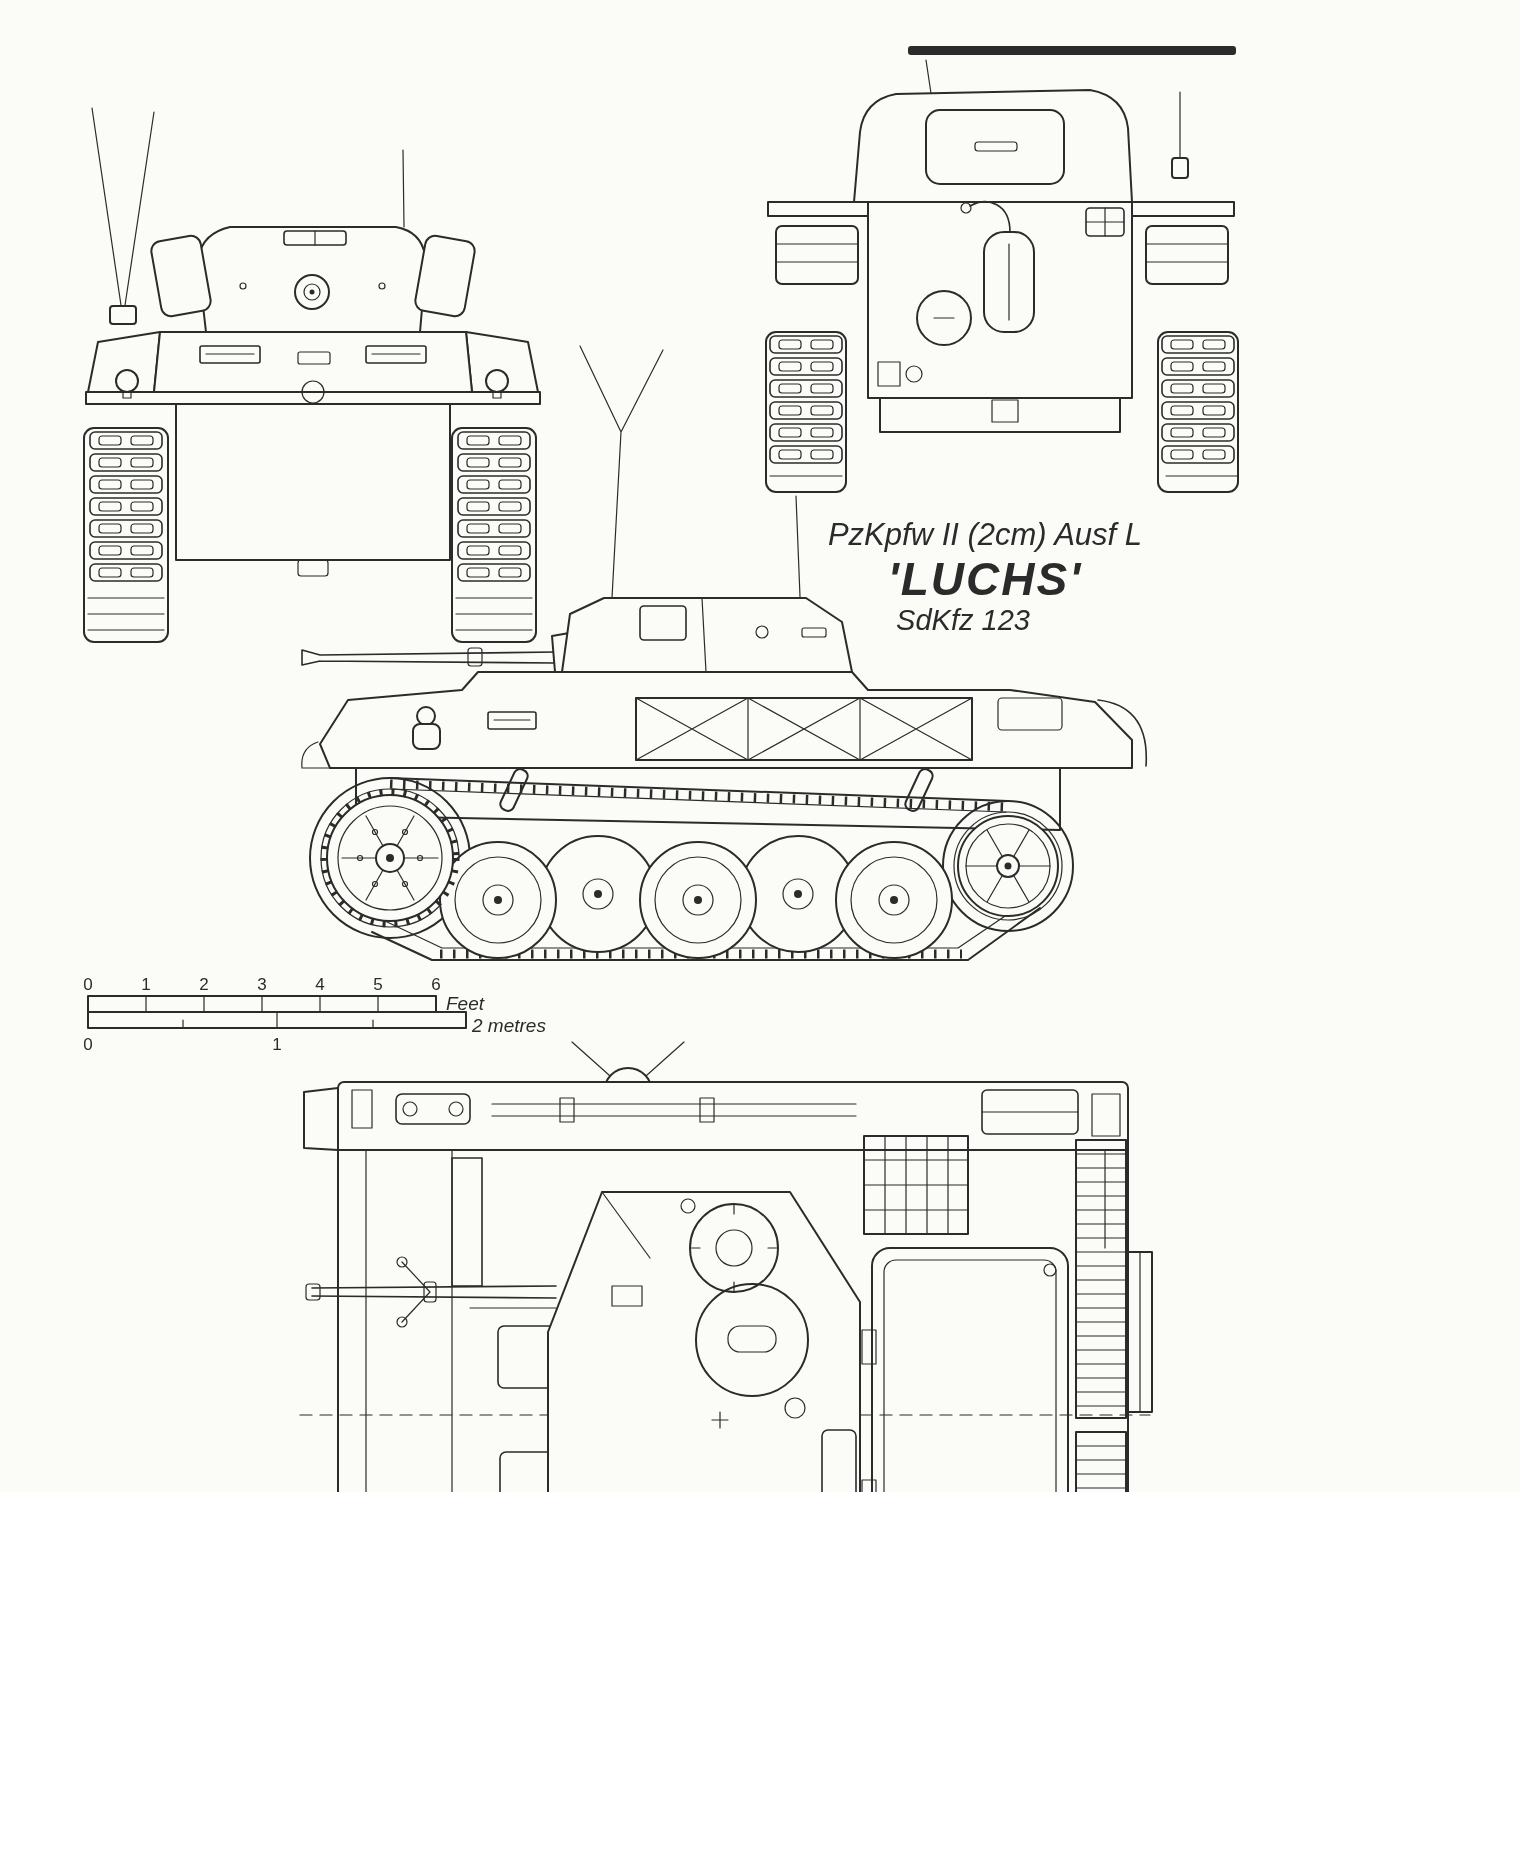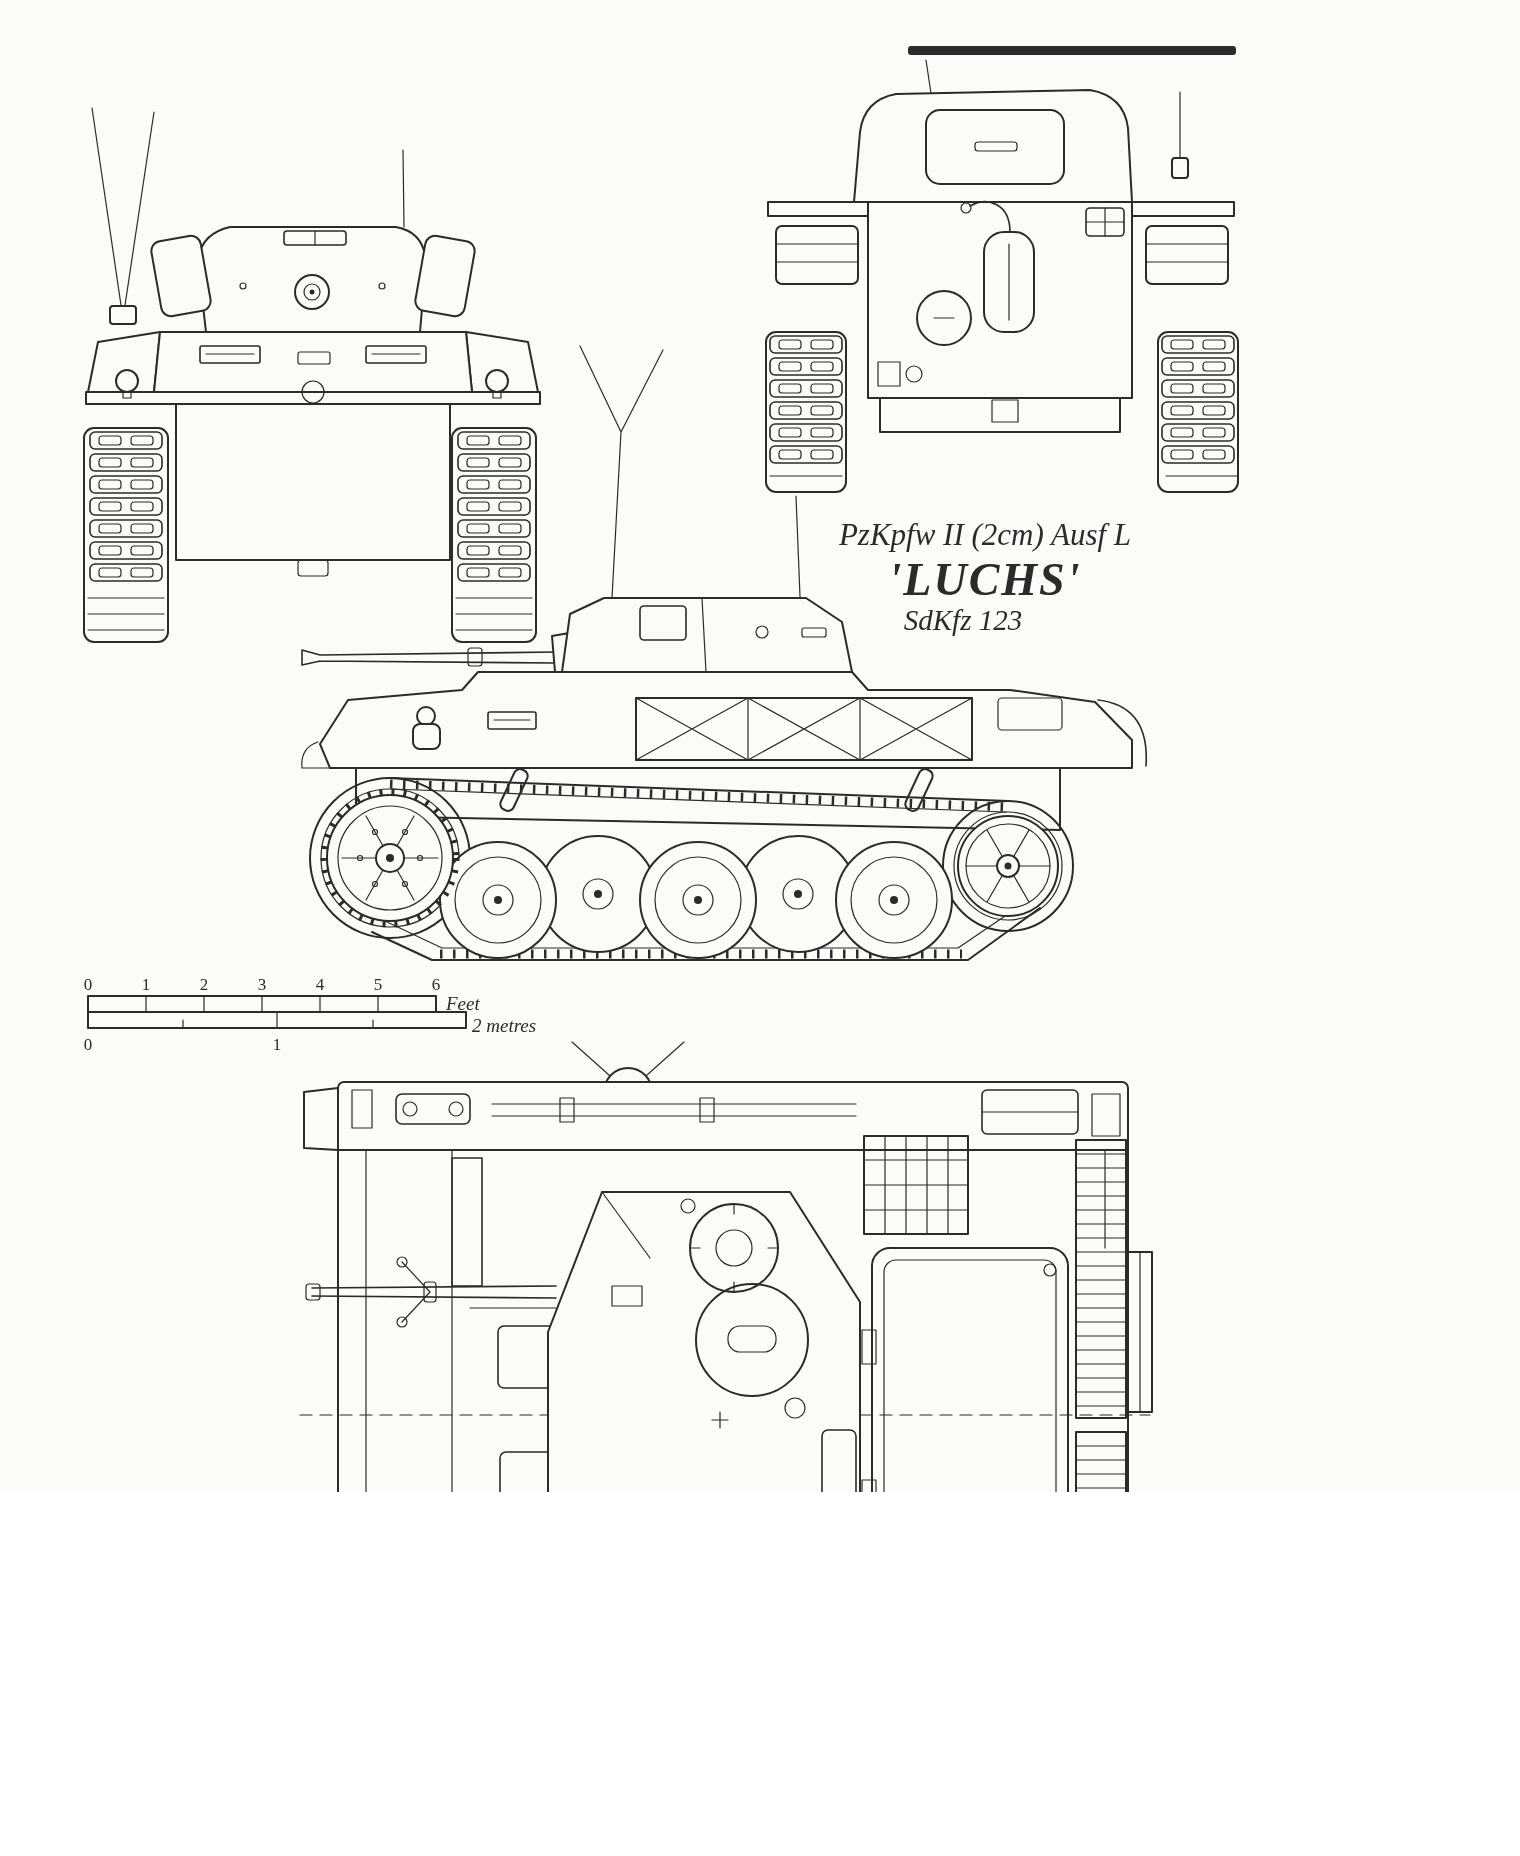--- a/index.html
+++ b/index.html
@@ -1,18 +1,18 @@
 <!DOCTYPE html>
 <html><head>
 <meta charset="utf-8">
 <style>
   :root{ --ink:#2b2b2b; --paper:#fbfbf7; }
   html,body{margin:0;padding:0;background:#ffffff;}
   .page{position:relative;width:1520px;height:1492px;background:var(--paper);overflow:hidden;
-        font-family:Liberation Serif, serif;}
+        font-family:Liberation Sans, sans-serif;}
   svg{position:absolute;left:0;top:0;}
   .ln{fill:none;stroke:var(--ink);stroke-width:2;stroke-linejoin:round;stroke-linecap:round;}
   .thin{stroke-width:1.2;}
   .med{stroke-width:1.6;}
   .wf{fill:var(--paper);stroke:var(--ink);stroke-width:2;stroke-linejoin:round;stroke-linecap:round;}
   .if{fill:var(--ink);stroke:none;}
   .dash{stroke-dasharray:12 8;stroke-width:1.2;}
   .cleat{fill:none;stroke:var(--ink);stroke-width:9;stroke-dasharray:2.5 10.5;}
   text{fill:var(--ink);}
   .t-num{font-size:17px;}

